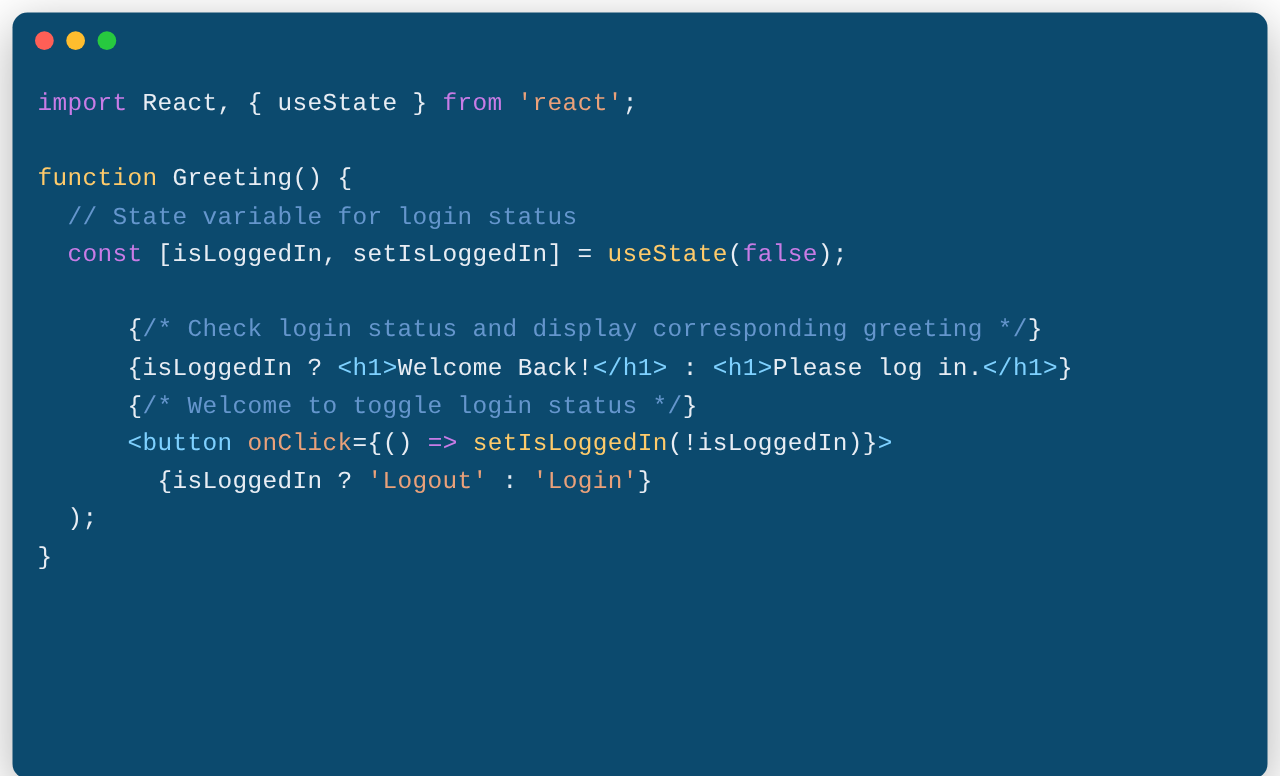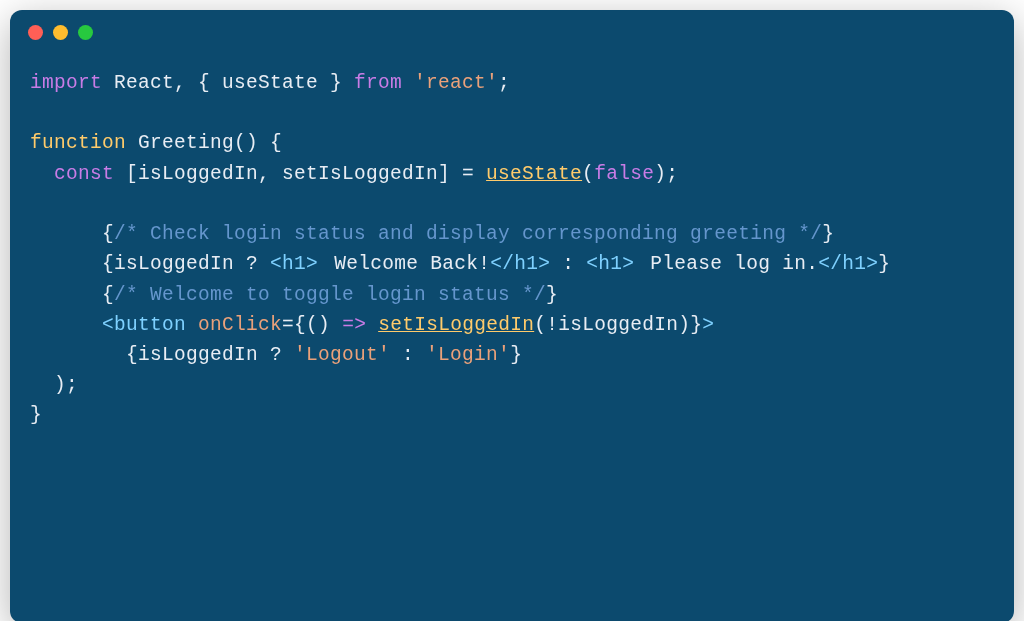--- a/index.html
+++ b/index.html
@@ -89,46 +89,45 @@
     .boolean {
       color: #c97ce6;
     }
     
     .tag {
       color: #7fd1ff;
     }
     
     .jsx-text {
       color: #e8edf4;
-      margin-left: 16px;
     }
     
     .attribute {
       color: #eaa17a;
     }
     
     .method-call {
       color: #ffcb6b;
-      text-decoration: underline;
     }
   </style>
 </head>
 <body>
 
 <div class="window">
   <div class="title-bar">
     <div class="traffic-light close"></div>
     <div class="traffic-light minimize"></div>
     <div class="traffic-light maximize"></div>
   </div>
 
   <div class="code-area">
     <div class="code-line"><span class="keyword">import</span><span class="default-text"> React, { useState } </span><span class="keyword">from</span><span> </span><span class="string">'react'</span><span class="default-text">;</span></div>
     <div class="code-line">&nbsp;</div>
     <div class="code-line"><span class="function-keyword">function</span><span class="default-text"> Greeting</span><span class="default-text">() {</span></div>
+    <div class="code-line"><span>  </span><span class="comment">// State variable for login status</span></div>
     <div class="code-line"><span>  </span><span class="keyword">const</span><span class="default-text"> [isLoggedIn, setIsLoggedIn] = </span><span class="method-call">useState</span><span class="default-text">(</span><span class="boolean">false</span><span class="default-text">);</span></div>
     <div class="code-line">&nbsp;</div>
     <div class="code-line"><span>      </span><span class="default-text">{</span><span class="comment">/* Check login status and display corresponding greeting */</span><span class="default-text">}</span></div>
     <div class="code-line"><span>      </span><span class="default-text">{</span><span class="default-text">isLoggedIn </span><span class="default-text">? </span><span class="tag">&lt;</span><span class="tag">h1</span><span class="tag">&gt;</span><span class="jsx-text">Welcome Back!</span><span class="tag">&lt;/</span><span class="tag">h1</span><span class="tag">&gt;</span><span class="default-text"> : </span><span class="tag">&lt;</span><span class="tag">h1</span><span class="tag">&gt;</span><span class="jsx-text">Please log in.</span><span class="tag">&lt;/</span><span class="tag">h1</span><span class="tag">&gt;</span><span class="default-text">}</span></div>
     <div class="code-line"><span>      </span><span class="default-text">{</span><span class="comment">/* Welcome to toggle login status */</span><span class="default-text">}</span></div>
     <div class="code-line"><span>      </span><span class="tag">&lt;</span><span class="tag">button</span><span> </span><span class="attribute">onClick</span><span class="default-text">=</span><span class="default-text">{</span><span class="default-text">() </span><span class="keyword">=&gt;</span><span> </span><span class="method-call">setIsLoggedIn</span><span class="default-text">(</span><span class="default-text">!</span><span class="default-text">isLoggedIn</span><span class="default-text">)</span><span class="default-text">}</span><span class="tag">&gt;</span></div>
     <div class="code-line"><span>        </span><span class="default-text">{</span><span class="default-text">isLoggedIn </span><span class="default-text">? </span><span class="string">'Logout'</span><span class="default-text"> : </span><span class="string">'Login'</span><span class="default-text">}</span></div>
     <div class="code-line"><span>  </span><span class="default-text">);</span></div>
     <div class="code-line"><span class="default-text">}</span></div>
   </div>

